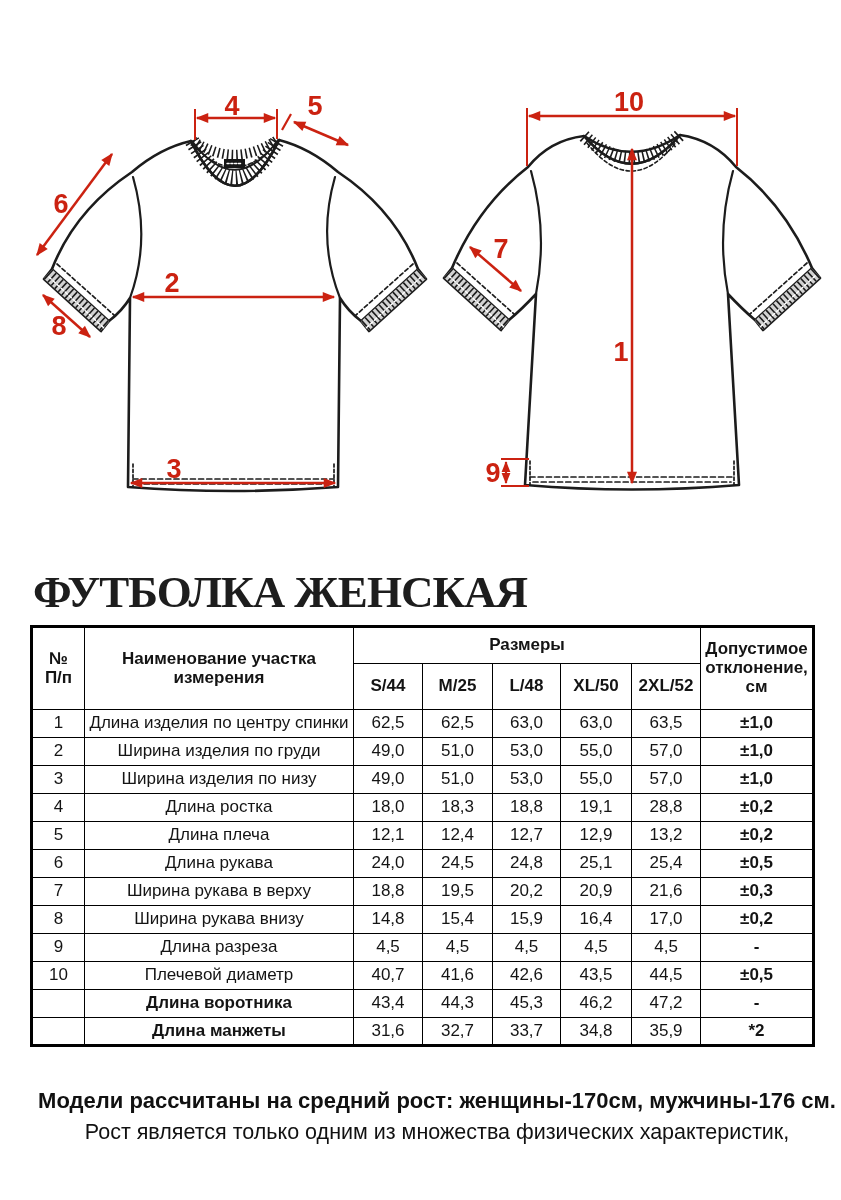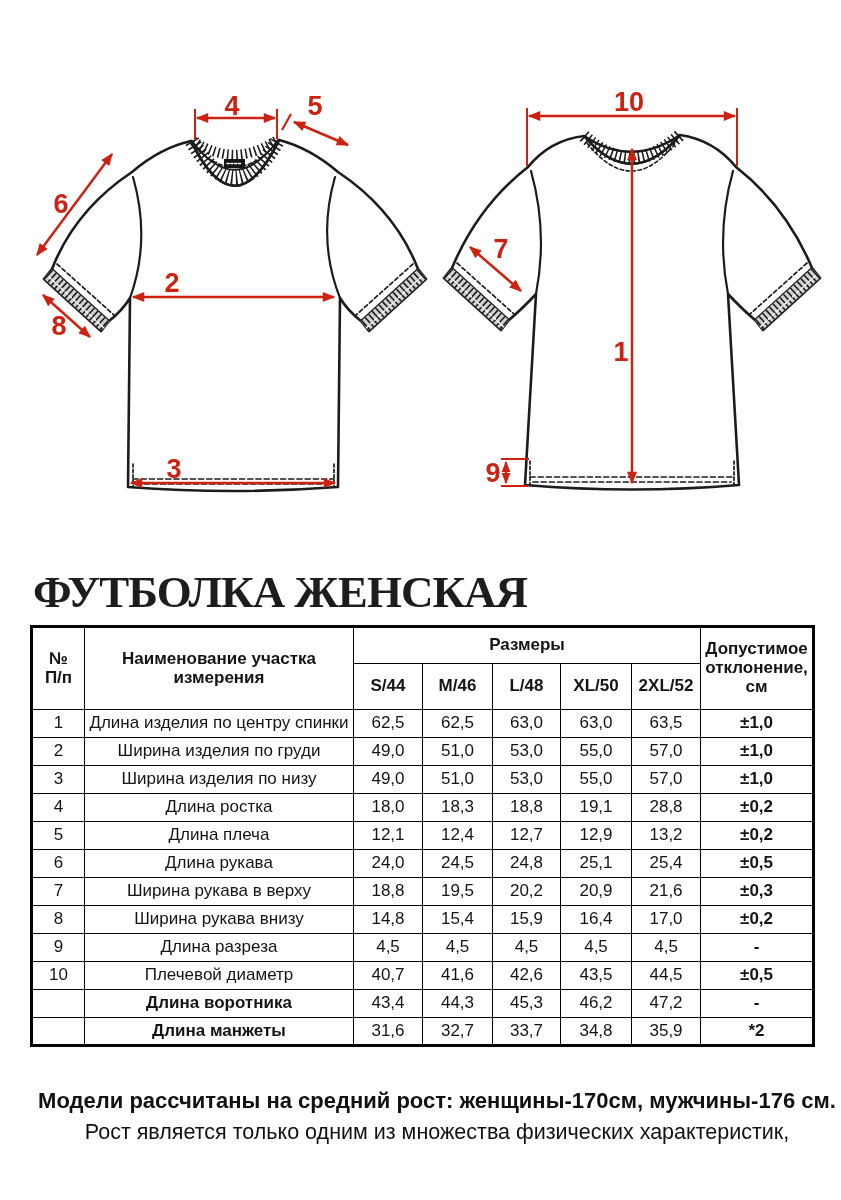--- a/index.html
+++ b/index.html
@@ -156,21 +156,21 @@
     </td>
     <td colspan="5" class="th sizes-h">Размеры</td>
     <td rowspan="2" class="th tol-h">
       <div>Допустимое</div>
       <div>отклонение,</div>
       <div>см</div>
     </td>
   </tr>
   <tr class="hr2">
     <td class="th size-h">S/44</td>
-    <td class="th size-h">M/46</td>
+    <td class="th size-h">M/25</td>
     <td class="th size-h">L/48</td>
     <td class="th size-h">XL/50</td>
     <td class="th size-h">2XL/52</td>
   </tr>
 
   <tr class="dr">
     <td>1</td>
     <td class="name">Длина изделия по центру спинки</td>
     <td>62,5</td>
     <td>62,5</td>

